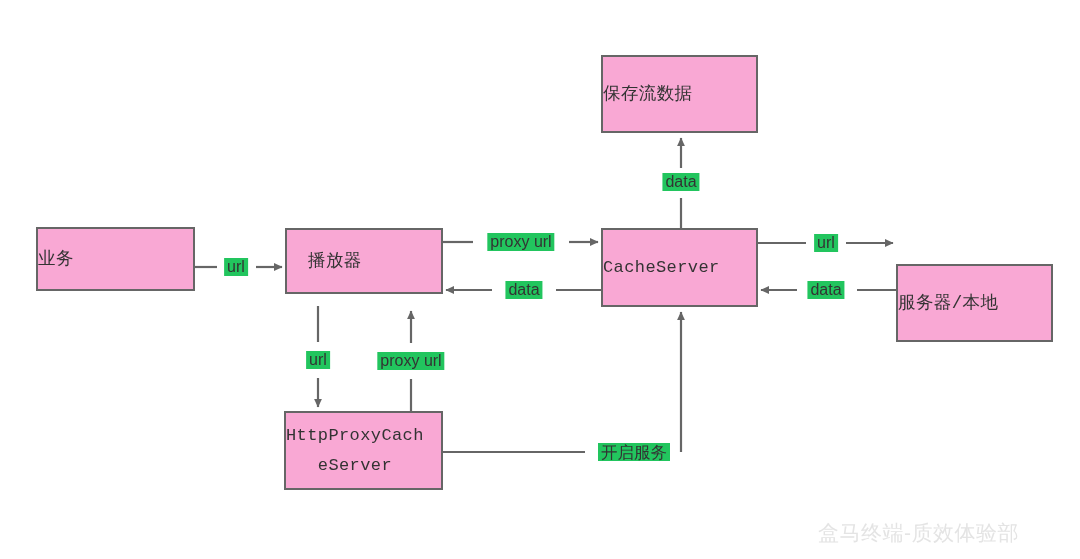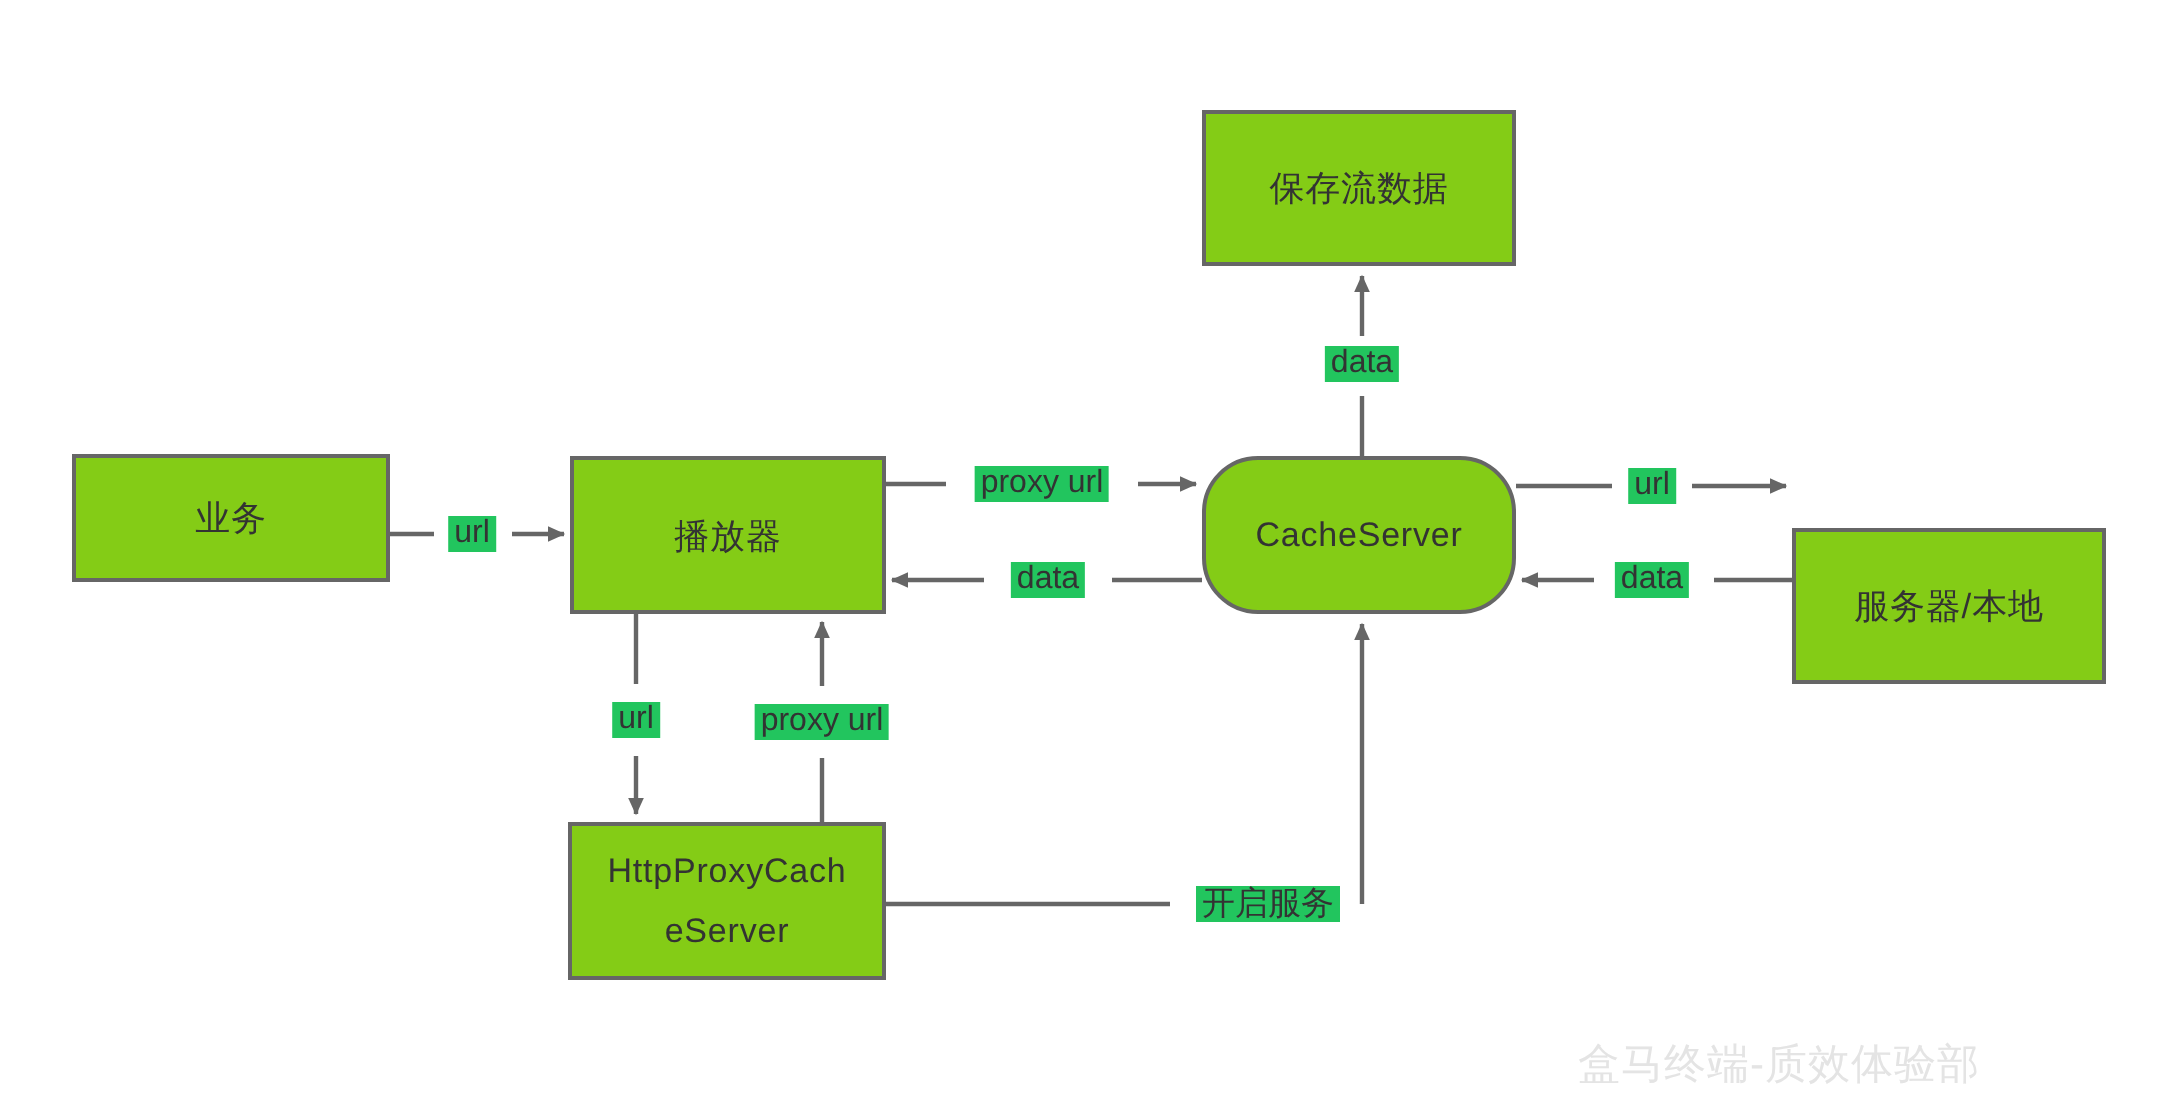--- a/index.html
+++ b/index.html
@@ -21,26 +21,26 @@
   #diagram-svg {
     position: absolute;
     left: 0;
     top: 0;
     width: 1080px;
     height: 559px;
   }
   .node-box {
     position: absolute;
     box-sizing: border-box;
-    background: #84cc16;
+    background: #f9a8d4;
     border: 2px solid #666666;
     display: flex;
     align-items: center;
-    justify-content: center;
     text-align: center;
+    font-family: Liberation Mono, monospace;
   }
   .node-label {
     color: #333333;
     font-size: 17px;
     line-height: 30px;
     letter-spacing: 0.4px;
     white-space: pre-line;
   }
   .node-label.cjk {
     font-size: 17.5px;
@@ -60,20 +60,21 @@
     text-align: center;
   }
   .watermark {
     position: absolute;
     color: #e4e4e4;
     font-size: 21px;
     line-height: 24px;
     white-space: nowrap;
     letter-spacing: 0.5px;
     user-select: none;
+    margin-left: 29px;
   }
 </style>
 </head>
 <body>
 
 <div id="canvas">
 
   <svg id="diagram-svg" viewBox="0 0 1080 559" xmlns="http://www.w3.org/2000/svg">
     <defs>
       <marker id="arrowhead" markerWidth="9" markerHeight="9" refX="8" refY="4.5" orient="auto" markerUnits="userSpaceOnUse">
@@ -113,25 +114,25 @@
   </svg>
 
   <div class="node-box" style="left:601px; top:55px; width:157px; height:78px;">
     <span class="node-label cjk">保存流数据</span>
   </div>
 
   <div class="node-box" style="left:36px; top:227px; width:159px; height:64px;">
     <span class="node-label cjk">业务</span>
   </div>
 
-  <div class="node-box" style="left:285px; top:228px; width:158px; height:79px;">
+  <div class="node-box" style="left:285px; top:228px; width:158px; height:66px;padding-left:21px;">
     <span class="node-label cjk">播放器</span>
   </div>
 
-  <div class="node-box" style="left:601px; top:228px; width:157px; height:79px;border-radius:28px;">
+  <div class="node-box" style="left:601px; top:228px; width:157px; height:79px;">
     <span class="node-label">CacheServer</span>
   </div>
 
   <div class="node-box" style="left:896px; top:228px; width:157px; height:78px;margin-top:36px;">
     <span class="node-label cjk">服务器/本地</span>
   </div>
 
   <div class="node-box" style="left:284px; top:411px; width:159px; height:79px;">
     <span class="node-label">HttpProxyCach
 eServer</span>

